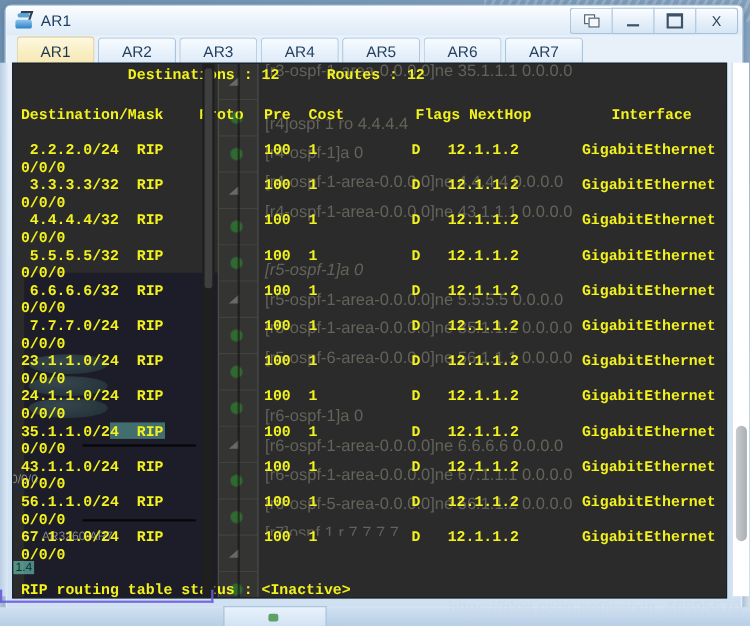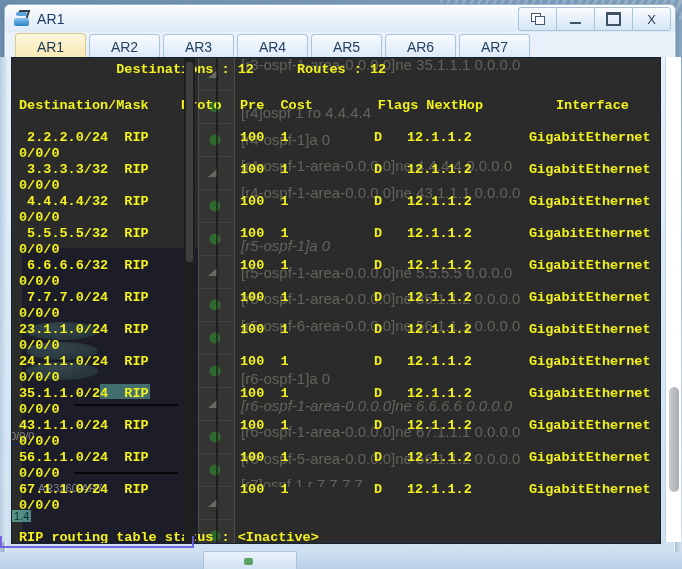--- a/index.html
+++ b/index.html
@@ -525,21 +525,21 @@
         <div class="ghost-line" style="top: -2px;">[r3-ospf-1-area-0.0.0.0]ne 35.1.1.1 0.0.0.0</div>
         <div class="ghost-line" style="top: 46px;">[r4]ospf 1 ro 4.4.4.4</div>
         <div class="ghost-line" style="top: 72.6px;">[r4-ospf-1]a 0</div>
         <div class="ghost-line" style="top: 99.2px;">[r4-ospf-1-area-0.0.0.0]ne 4.4.4.4 0.0.0.0</div>
         <div class="ghost-line" style="top: 125.8px;">[r4-ospf-1-area-0.0.0.0]ne 43.1.1.1 0.0.0.0</div>
         <div class="ghost-line" style="top: 179px; font-style: italic;">[r5-ospf-1]a 0</div>
         <div class="ghost-line" style="top: 205.6px;">[r5-ospf-1-area-0.0.0.0]ne 5.5.5.5 0.0.0.0</div>
         <div class="ghost-line" style="top: 232.2px;">[r5-ospf-1-area-0.0.0.0]ne 35.1.1.2 0.0.0.0</div>
         <div class="ghost-line" style="top: 258.8px;">[r5-ospf-6-area-0.0.0.0]ne 56.1.1.1 0.0.0.0</div>
         <div class="ghost-line" style="top: 312px;">[r6-ospf-1]a 0</div>
-        <div class="ghost-line" style="top: 338.6px; font-style: italic;">[r6-ospf-1-area-0.0.0.0]ne 6.6.6.6 0.0.0.0</div>
+        <div class="ghost-line" style="top: 338.6px;">[r6-ospf-1-area-0.0.0.0]ne 6.6.6.6 0.0.0.0</div>
         <div class="ghost-line" style="top: 365.2px;">[r6-ospf-1-area-0.0.0.0]ne 67.1.1.1 0.0.0.0</div>
         <div class="ghost-line" style="top: 391.8px;">[r6-ospf-5-area-0.0.0.0]ne 56.1.1.2 0.0.0.0</div>
         <div class="ghost-line" style="top: 418.4px;">[r7]ospf 1 r 7.7.7.7</div>
         <div class="ghost-line" style="top: 445px;">[r7-ospf-1]a 0</div>
         <div class="ghost-line" style="top: 471.6px;">[r7-ospf-1-area-0.0.0.0]ne 67.1.1.2 0.0.0.0</div>
       </div>
 
     <div class="inner-scroll">
       <div class="thumb"></div>
     </div>

